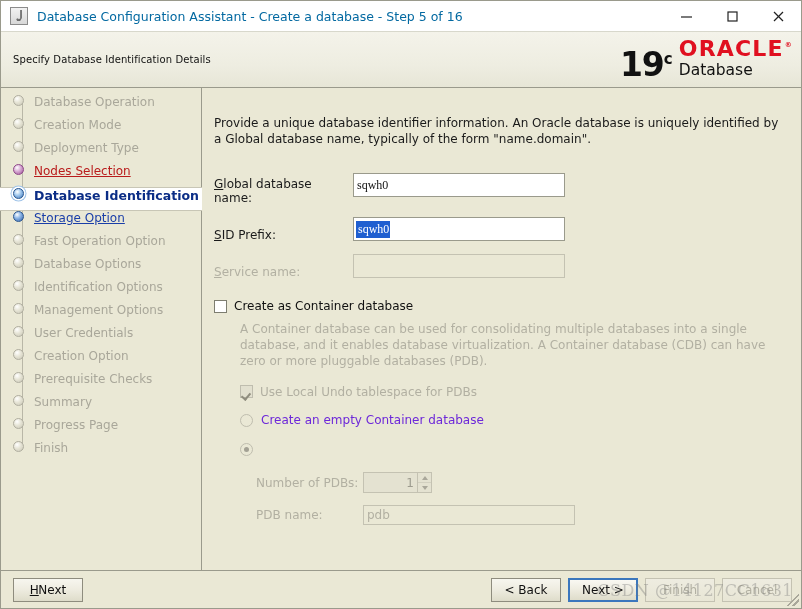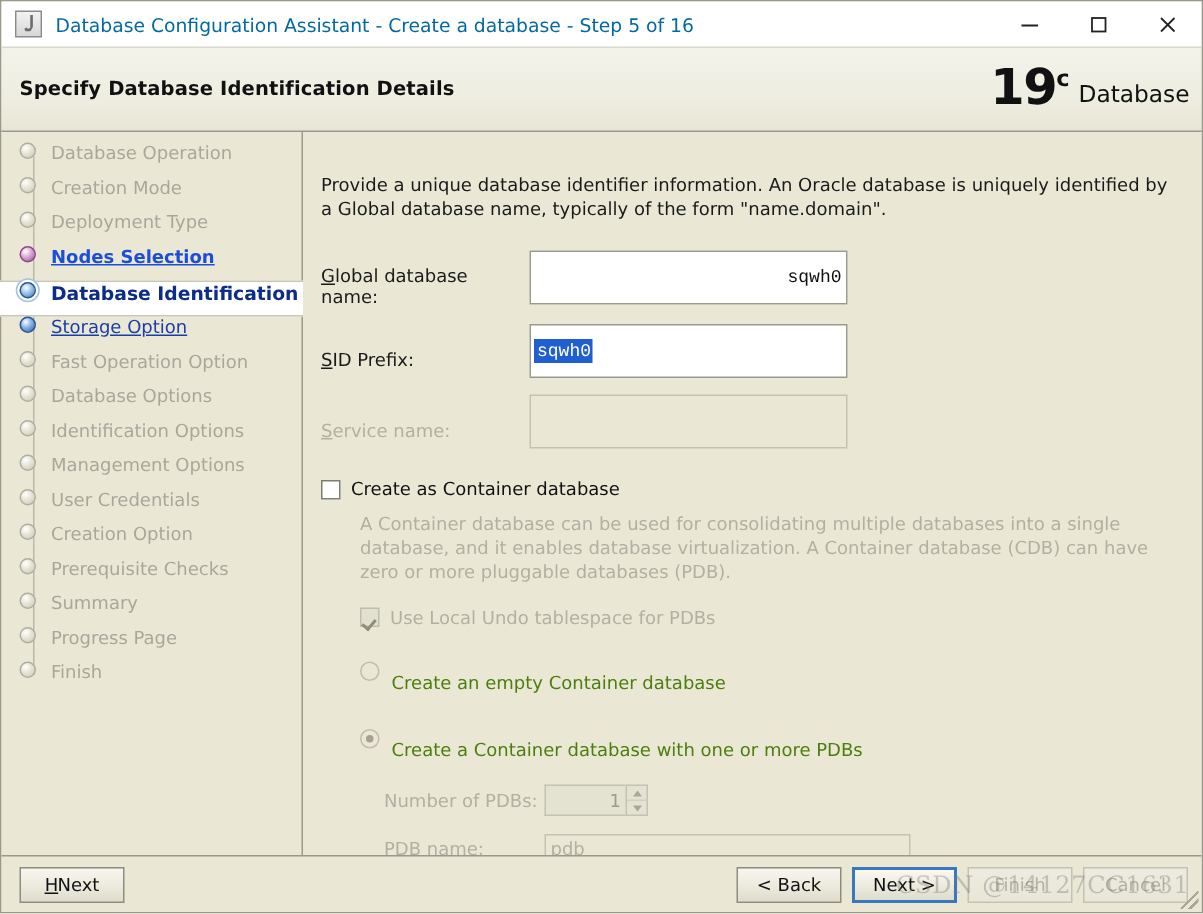--- a/index.html
+++ b/index.html
@@ -57,21 +57,21 @@
   
   .header {
     height: 56px; min-height: 56px;
     background: linear-gradient(to bottom, #f4f3ea 0%, #eeede1 60%, #e7e6d6 100%);
     border-bottom: 1px solid #9a9a8c;
     display: flex; align-items: center; justify-content: space-between;
     padding: 0 8px 0 12px;
     position: relative;
   }
   .header-title {
-    font-size: 13px; font-weight: bold; color: #111;
+    font-size: 10px; font-weight: normal; color: #111;
     letter-spacing: .1px;
   }
   .brand { display: flex; align-items: flex-end; gap: 7px; padding-bottom: 2px; }
   .brand-version {
     font-size: 33px; font-weight: bold; color: #111;
     line-height: .85; letter-spacing: -1px;
     display: flex; align-items: flex-start;
   }
   .brand-version sup { font-size: 15px; font-weight: bold; line-height: 1; margin-top: 1px; }
   .brand-right { display: flex; flex-direction: column; align-items: flex-start; }
@@ -112,21 +112,21 @@
     border: 1px solid #b0aea0;
   }
   .step .label {
     font-size: 12px; color: #a9a79a; white-space: nowrap;
   }
   .step.visited .dot {
     background: radial-gradient(circle at 35% 30%, #ffffff 0%, #d6a8d2 45%, #9c4f96 100%);
     border: 1px solid #8d4688;
   }
   .step.visited .label {
-    color: #1d4ed8; text-decoration: underline; cursor: pointer; font-weight: bold;
+    color: #b91c1c; text-decoration: underline; cursor: pointer;
   }
   .step.link .dot {
     background: radial-gradient(circle at 35% 30%, #ffffff 0%, #8fb8e8 40%, #2f5fa8 100%);
     border: 1px solid #2a568f;
   }
   .step.link .label {
     color: #1a3ea8; text-decoration: underline; cursor: pointer;
   }
   .step.current {
     background: #ffffff;
@@ -156,24 +156,24 @@
   .form-row {
     display: flex; align-items: center; margin-bottom: 11px;
   }
   .form-label {
     width: 139px; min-width: 139px;
     font-size: 12px; color: #1a1a1a; margin-top: 12px;
   }
   .form-label.dim { color: #b2b0a2; }
   .form-label u { text-decoration: underline; }
   .txt {
-    width: 212px; height: 36px;
+    width: 212px; height: 24px;
     background: #ffffff; border: 1px solid #9a9a8c;
-    font-family: Liberation Mono, monospace; font-size: 12px; color: #111;
-    padding: 0 3px; outline: none; text-align: right;
+    font-family: Liberation Serif, serif; font-size: 12px; color: #111;
+    padding: 0 3px; outline: none;
   }
   .txt.sel-wrap {
     display: flex; align-items: center; padding: 0 2px;
   }
   .sel-text {
     background: #1f5fd0; color: #ffffff;
     font-size: 12px; padding: 1px 1px 1px 2px;
   }
   .txt.disabled {
     background: #eae8d5; border: 1px solid #c4c2b2; color: #b2b0a2;
@@ -205,21 +205,21 @@
   .radio-row { display: flex; align-items: center; margin: 0 0 16px 26px; }
   .rb {
     width: 13px; height: 13px; border-radius: 50%; flex: none;
     background: #eae8d5; border: 1px solid #bfbdae;
     margin-right: 8px; position: relative;
   }
   .rb.checked:after {
     content: ""; position: absolute; left: 3px; top: 3px;
     width: 5px; height: 5px; border-radius: 50%; background: #a3a194;
   }
-  .radio-label { font-size: 12px; color: #4d7c0f; margin-top: 15px; }
+  .radio-label { font-size: 12px; color: #6d28d9; }
 
   .indent-row { display: flex; align-items: center; margin: 0 0 12px 42px; }
   .indent-label { width: 107px; min-width: 107px; font-size: 12px; color: #b2b0a2; }
   .spin {
     display: flex; align-items: stretch; height: 21px;
   }
   .spin-field {
     width: 54px; background: #e4e2d1; border: 1px solid #c4c2b2;
     border-right: none; font-size: 12px; color: #9d9b8e;
     display: flex; align-items: center; justify-content: flex-end;
@@ -232,21 +232,21 @@
   .spin-btns div {
     flex: 1; display: flex; align-items: center; justify-content: center;
   }
   .spin-btns div:first-child { border-bottom: 1px solid #d2d0c0; }
   .tri-up, .tri-dn {
     width: 0; height: 0; border-left: 3px solid transparent; border-right: 3px solid transparent;
   }
   .tri-up { border-bottom: 4px solid #a9a79a; }
   .tri-dn { border-top: 4px solid #a9a79a; }
   .pdbname {
-    width: 244px; height: 20px;
+    width: 212px; height: 20px;
     background: #eae8d5; border: 1px solid #c4c2b2;
     font-size: 12px; color: #b2b0a2; padding: 0 3px;
     display: flex; align-items: center;
   }
 
   
   .footer {
     height: 38px; min-height: 38px;
     background: #eae8d5;
     border-top: 1px solid #9a9a8c;
@@ -315,20 +315,21 @@
   </div>
 
   <div class="header">
     <div class="header-title">Specify Database Identification Details</div>
     <div class="brand">
       <div class="brand-version">
         <span>19</span>
         <sup>c</sup>
       </div>
       <div class="brand-right">
+        <div class="brand-oracle">ORACLE</div>
         <div class="brand-db">Database</div>
       </div>
     </div>
   </div>
 
   <div class="body">
 
     <div class="sidebar">
       <div class="sidebar-spine"></div>
 
@@ -437,21 +438,20 @@
         <span class="cb-label dim">Use Local Undo tablespace for PDBs</span>
       </div>
 
       <div class="radio-row">
         <span class="rb"></span>
         <span class="radio-label">Create an empty Container database</span>
       </div>
 
       <div class="radio-row">
         <span class="rb checked"></span>
-        <span class="radio-label">Create a Container database with one or more PDBs</span>
       </div>
 
       <div class="indent-row">
         <div class="indent-label">Number of PDBs:</div>
         <div class="spin">
           <div class="spin-field">1</div>
           <div class="spin-btns">
             <div>
                 <span class="tri-up"></span>
               </div>

